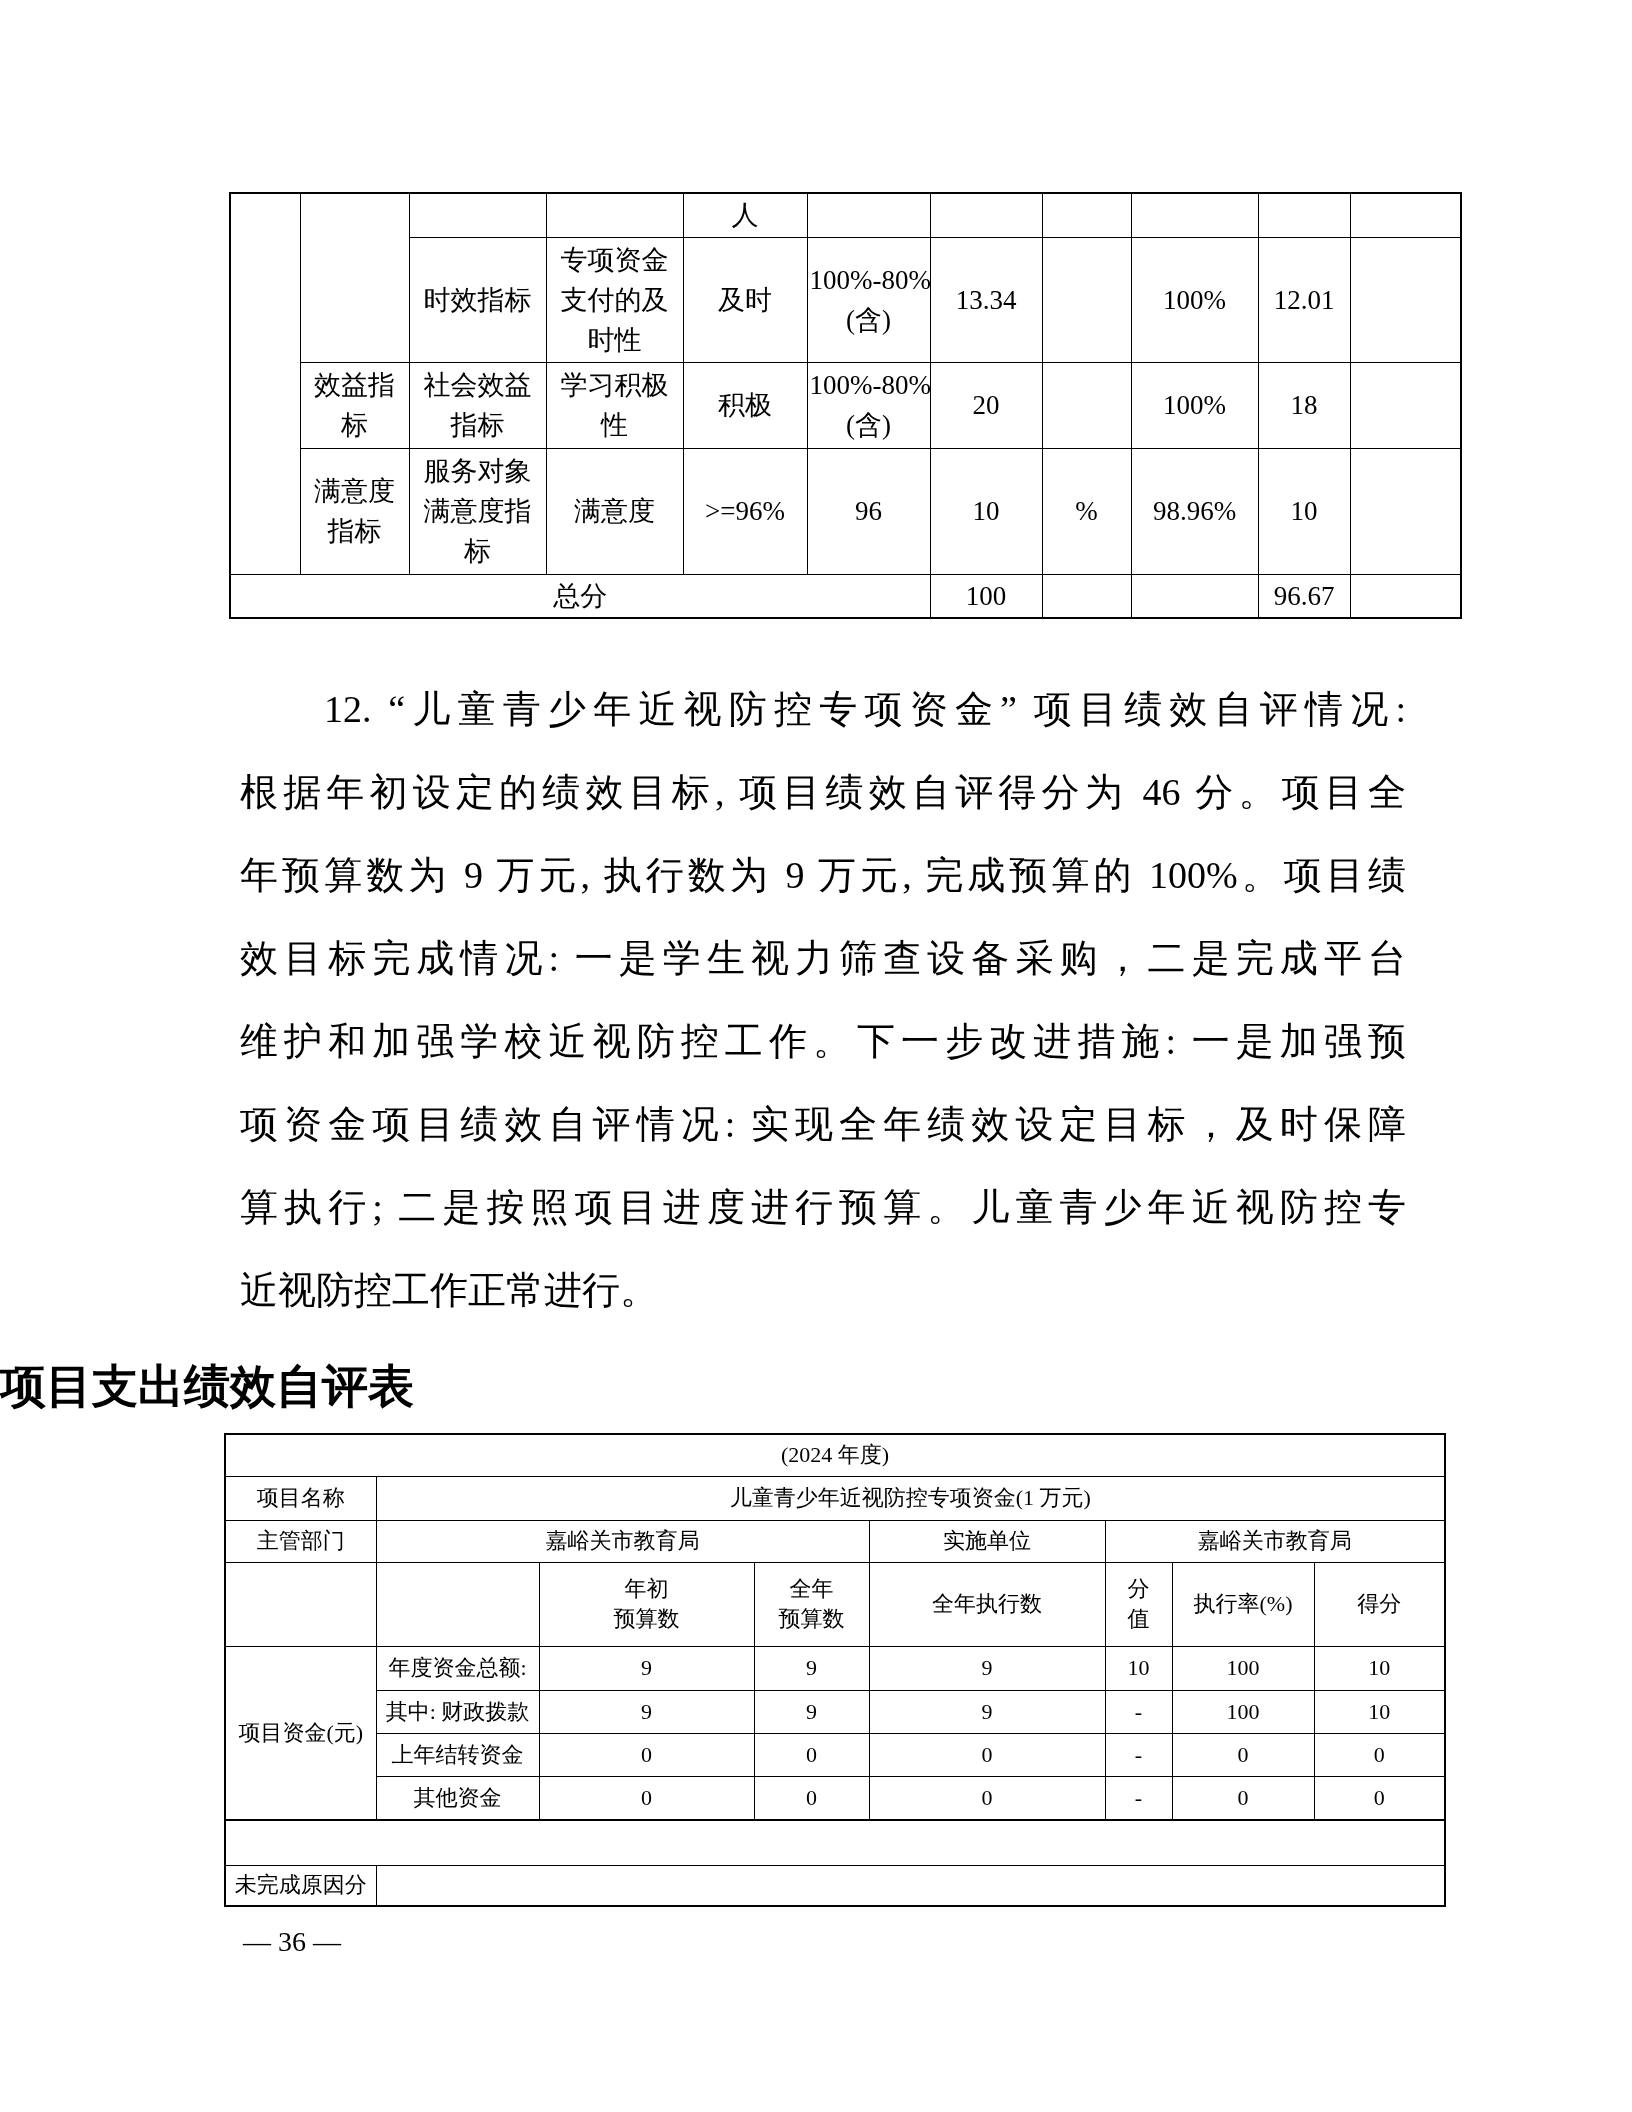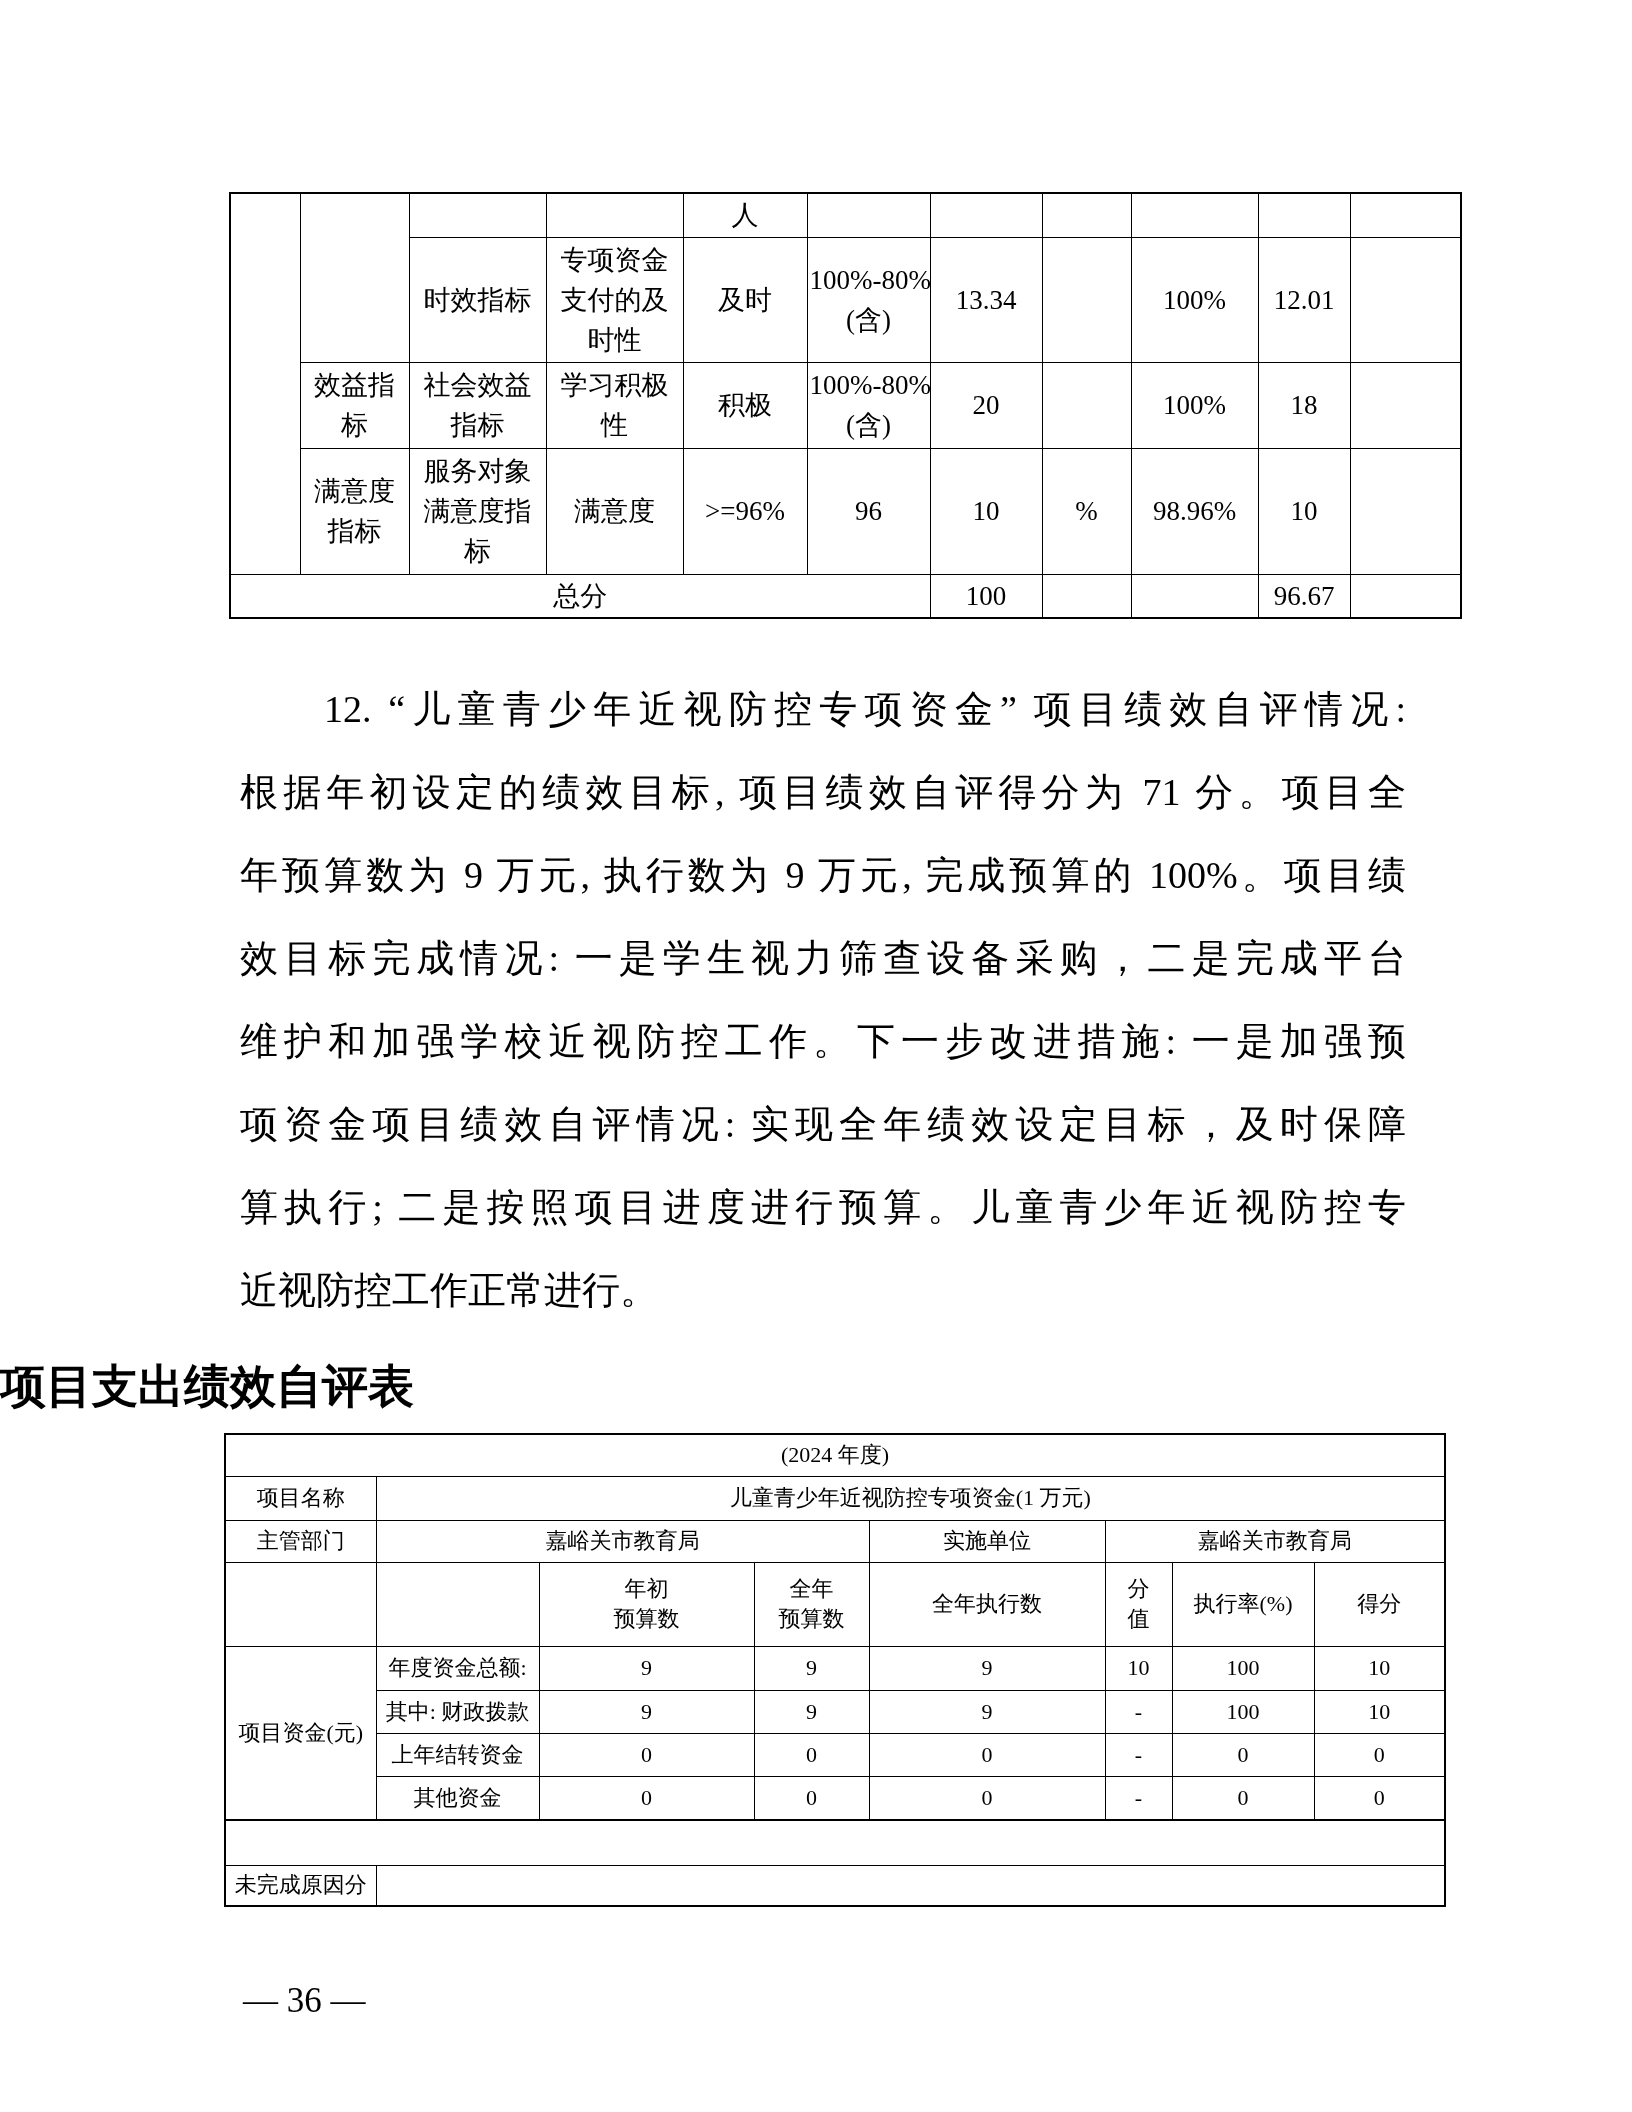--- a/index.html
+++ b/index.html
@@ -42,22 +42,22 @@
   .para-line.last  { text-align-last:left; }
   .section-title {
     position:absolute;
     left:0; top:1358px; width:1632px;
     text-align:left;
     font-size:46px; font-weight:bold;
     line-height:58px;
   }
   .page-number {
     position:absolute;
-    left:243px; top:1984px;
-    font-size:35px; line-height:34px;
+    left:243px; top:1925px;
+    font-size:28px; line-height:34px;
   }
 </style>
 </head>
 <body>
 
 <div id="page">
 
   <table id="table1" class="doc-table">
     <colgroup>
       <col style="width:70px">
@@ -137,21 +137,21 @@
       <td></td>
       <td></td>
       <td>96.67</td>
       <td></td>
     </tr>
   </tbody>
     </table>
 
   <div class="para">
     <div class="para-line first">12. “儿童青少年近视防控专项资金” 项目绩效自评情况:</div>
-    <div class="para-line">根据年初设定的绩效目标, 项目绩效自评得分为 71 分。项目全</div>
+    <div class="para-line">根据年初设定的绩效目标, 项目绩效自评得分为 46 分。项目全</div>
     <div class="para-line">年预算数为 9 万元, 执行数为 9 万元, 完成预算的 100%。项目绩</div>
     <div class="para-line">效目标完成情况: 一是学生视力筛查设备采购，二是完成平台</div>
     <div class="para-line">维护和加强学校近视防控工作。下一步改进措施: 一是加强预</div>
     <div class="para-line">项资金项目绩效自评情况: 实现全年绩效设定目标，及时保障</div>
     <div class="para-line">算执行; 二是按照项目进度进行预算。儿童青少年近视防控专</div>
     <div class="para-line last">近视防控工作正常进行。</div>
   </div>
 
   <div class="section-title">项目支出绩效自评表</div>
 

